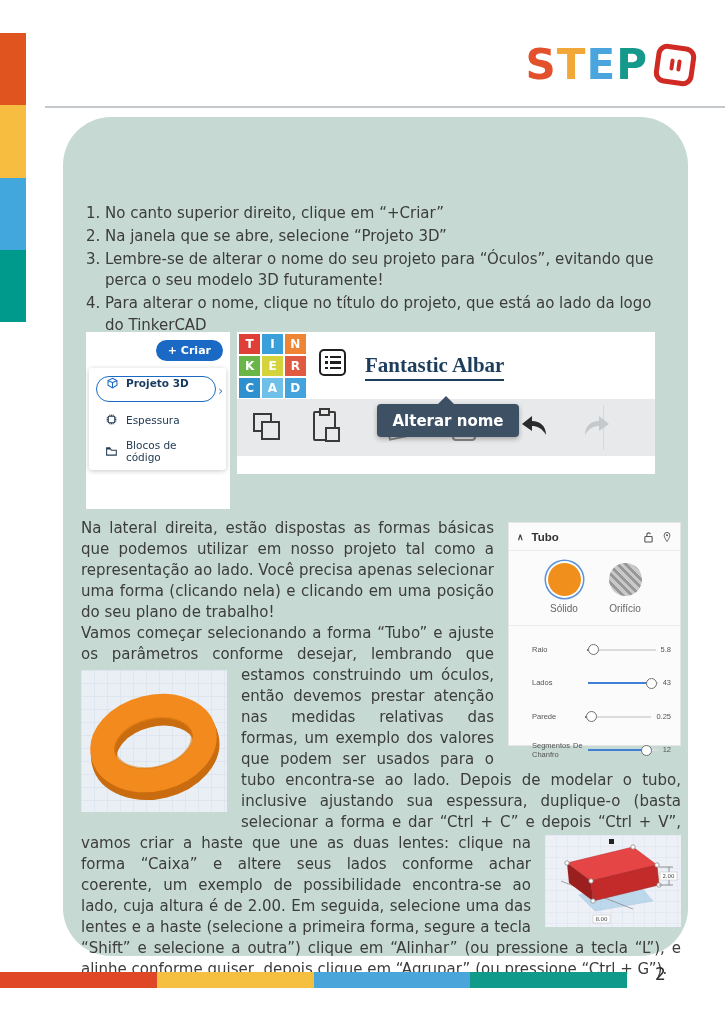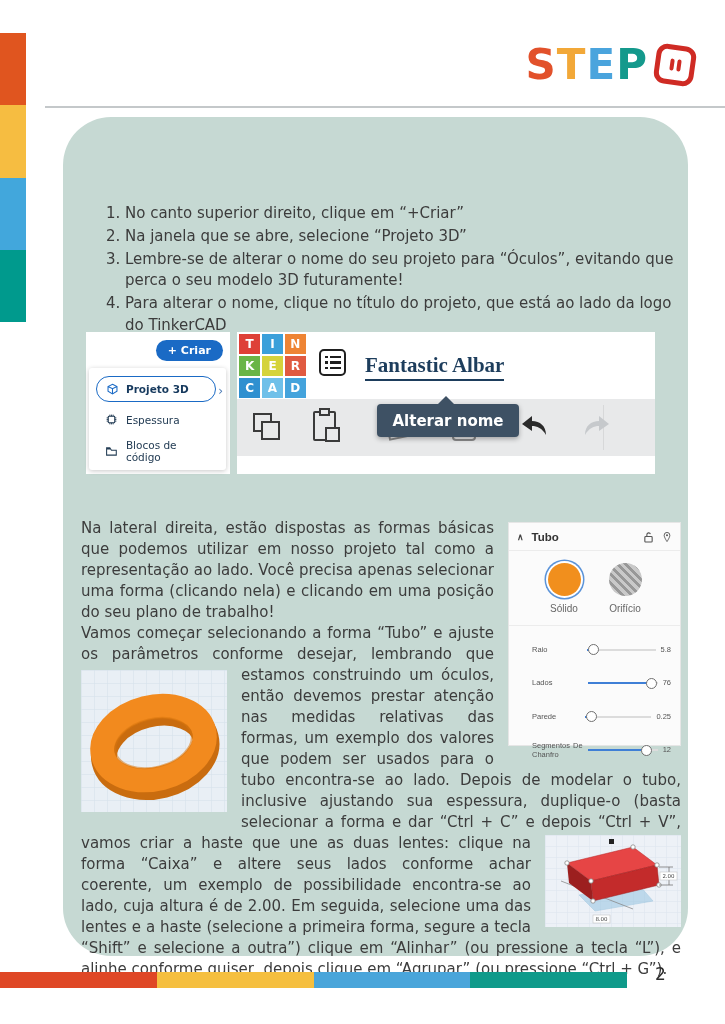--- a/index.html
+++ b/index.html
@@ -11,31 +11,31 @@
   
   .logo{position:absolute;top:44px;right:30px;display:flex;align-items:center;}
   .logo .lt{font-size:42px;font-weight:bold;letter-spacing:1px;line-height:1;}
   .logo-badge{width:30px;height:30px;border:5px solid #cf2b24;border-radius:11px;margin-left:7px;
               transform:rotate(8deg);display:flex;align-items:center;justify-content:center;gap:3px;}
   .logo-badge i{display:block;width:4px;height:12px;background:#cf2b24;border-radius:2px;}
   .header-rule{position:absolute;top:106px;left:45px;right:0;height:2px;background:#c4c8ca;}
   
   .main-box{position:absolute;left:63px;top:117px;width:625px;height:839px;background:#c6d9d3;border-radius:48px;}
   .intro{position:absolute;left:18px;top:28px;width:580px;font-size:15px;line-height:1.4;}
-  .steps{position:absolute;left:40px;top:86px;width:578px;}
+  .steps{position:absolute;left:20px;top:86px;width:578px;}
   .steps ol{margin:0;padding-left:22px;font-size:15px;line-height:1.45;}
   .steps li{margin-bottom:1px;}
   
-  .shot-left{position:absolute;left:23px;top:215px;width:144px;height:142px;background:#fff;}
+  .shot-left{position:absolute;left:23px;top:215px;width:144px;height:177px;background:#fff;}
   .criar-btn{position:absolute;right:7px;top:8px;background:#1a6ac5;color:#fff;border-radius:14px;
              padding:4px 12px;font-size:11px;font-weight:bold;}
   .menu-card{position:absolute;left:3px;top:36px;width:137px;height:102px;background:#fff;border-radius:3px;
              box-shadow:0 1px 5px rgba(0,0,0,.22);padding-top:7px;box-sizing:border-box;}
   .menu-pill{margin:1px 10px 4px 7px;border:1.6px solid #1a6ac5;border-radius:15px;height:24px;
-             display:flex;align-items:center;gap:7px;padding:0 9px;font-size:10.5px;font-weight:bold;color:#173a5e;}
+             display:flex;align-items:flex-start;gap:7px;padding:0 9px;font-size:10.5px;font-weight:bold;color:#173a5e;}
   .menu-row{display:flex;align-items:center;gap:8px;padding:7px 12px 6px 16px;font-size:10.5px;color:#233c54;}
   .menu-chev{position:absolute;right:3px;top:16px;color:#4b7bb5;font-size:12px;}
   
   .shot-right{position:absolute;left:174px;top:215px;width:418px;height:142px;background:#fff;}
   .tcad-grid{position:absolute;left:2px;top:2px;width:67px;height:64px;display:grid;
              grid-template-columns:repeat(3,1fr);grid-template-rows:repeat(3,1fr);gap:1.5px;}
   .tcad-grid span{display:flex;align-items:center;justify-content:center;color:#fff;font-size:12px;font-weight:bold;}
   .list-ic{position:absolute;left:82px;top:17px;width:27px;height:27px;border:2.5px solid #1f1f1f;border-radius:5px;
            display:flex;flex-direction:column;justify-content:center;gap:3px;padding-left:4px;box-sizing:border-box;}
   .list-ic b{display:flex;align-items:center;gap:2px;}
@@ -221,21 +221,21 @@
             </span>
           <span class="sl-value">5.8</span>
         </div>
         <div class="sl-row">
           <span class="sl-label">Lados</span>
           <span class="sl-track">
               <span class="sl-rail"></span>
               <span class="sl-fill" style="width: 90%;"></span>
               <span class="sl-knob" style="left: calc(90% - 4.5px);"></span>
             </span>
-          <span class="sl-value">76</span>
+          <span class="sl-value">43</span>
         </div>
         <div class="sl-row">
           <span class="sl-label">Parede</span>
           <span class="sl-track">
               <span class="sl-rail"></span>
               <span class="sl-fill" style="width: 8%;"></span>
               <span class="sl-knob" style="left: calc(8% - 4.5px);"></span>
             </span>
           <span class="sl-value">0.25</span>
         </div>

